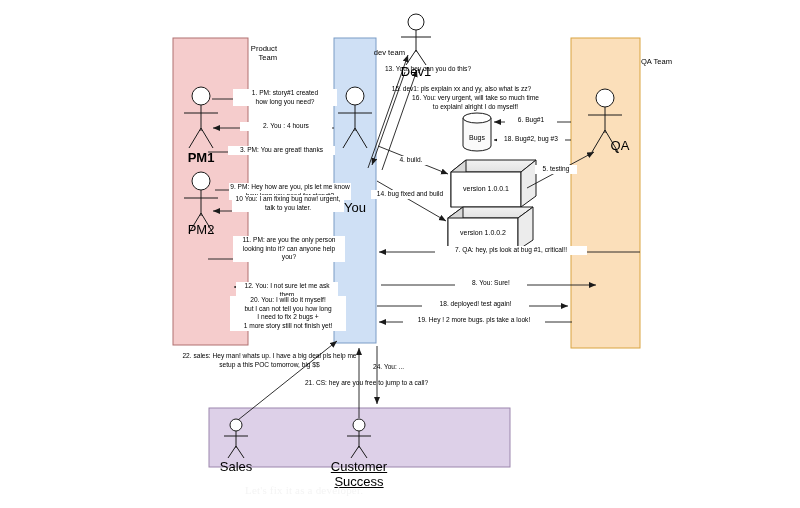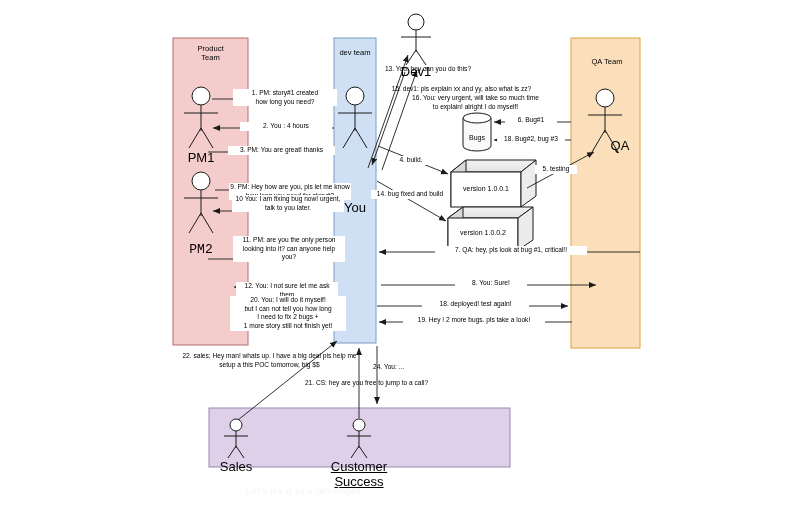--- a/index.html
+++ b/index.html
@@ -1,21 +1,21 @@
 <!DOCTYPE html>
 <html><head>
 <meta charset="utf-8">
 <style>
   html,body{margin:0;padding:0;background:#ffffff;}
   body{width:800px;height:508px;overflow:hidden;
        font-family:"Liberation Sans","DejaVu Sans",sans-serif;}
   #canvas{position:relative;width:800px;height:508px;background:#fff;}
   svg.layer{position:absolute;left:0;top:0;width:800px;height:508px;}
-  .lane-title{position:absolute;font-size:7.6px;color:#000;text-align:center;
-       line-height:1.25;white-space:pre-line;}
+  .lane-title{position:absolute;font-size:7.6px;color:#000;text-align:right;
+       line-height:1.25;white-space:pre-line;padding-left:29px;}
   .actor-name{position:absolute;font-size:13px;color:#000;text-align:center;}
   .msg{position:absolute;font-size:6.6px;color:#000;text-align:center;
        line-height:1.32;white-space:pre-line;background:#fff;padding:0 1px;}
   .msg.nobg{background:transparent;}
   .boxlabel{position:absolute;font-size:7px;color:#000;text-align:center;}
   .watermark{position:absolute;font-family:"Liberation Serif","DejaVu Serif",serif;
        font-size:11px;color:#f4f4f4;letter-spacing:.2px;}
 </style>
 </head>
 <body>
@@ -164,22 +164,22 @@
 
       <line x1="377" y1="346" x2="377" y2="404" marker-end="url(#ah)"></line>
     </g>
   </svg>
 
   <div class="lane-title" style="left:173px;top:44px;width:75px;">Product
 Team</div>
   <div class="lane-title" style="left:334px;top:48px;width:42px;">dev team</div>
   <div class="lane-title" style="left:571px;top:57px;width:72px;">QA Team</div>
 
-  <div class="actor-name" style="left:176px;top:150px;width:50px;">PM1</div>
-  <div class="actor-name" style="left:176px;top:242px;width:50px;font-family:Liberation Mono, monospace;">PM2</div>
+  <div class="actor-name" style="left:176px;top:150px;width:50px;font-weight:bold;">PM1</div>
+  <div class="actor-name" style="left:176px;top:222px;width:50px;">PM2</div>
   <div class="actor-name" style="left:330px;top:152px;width:50px;margin-top:48px;">You</div>
   <div class="actor-name" style="left:391px;top:64px;width:50px;">Dev1</div>
   <div class="actor-name" style="left:600px;top:138px;width:40px;">QA</div>
   <div class="actor-name" style="left:211px;top:459px;width:50px;">Sales</div>
   <div class="actor-name" style="left:314px;top:459px;width:90px;text-decoration:underline;">Customer Success</div>
 
   <div class="boxlabel" style="left:457px;top:134px;width:40px;">Bugs</div>
   <div class="boxlabel" style="left:451px;top:185px;width:70px;">version 1.0.0.1</div>
   <div class="boxlabel" style="left:448px;top:229px;width:70px;">version 1.0.0.2</div>
 

